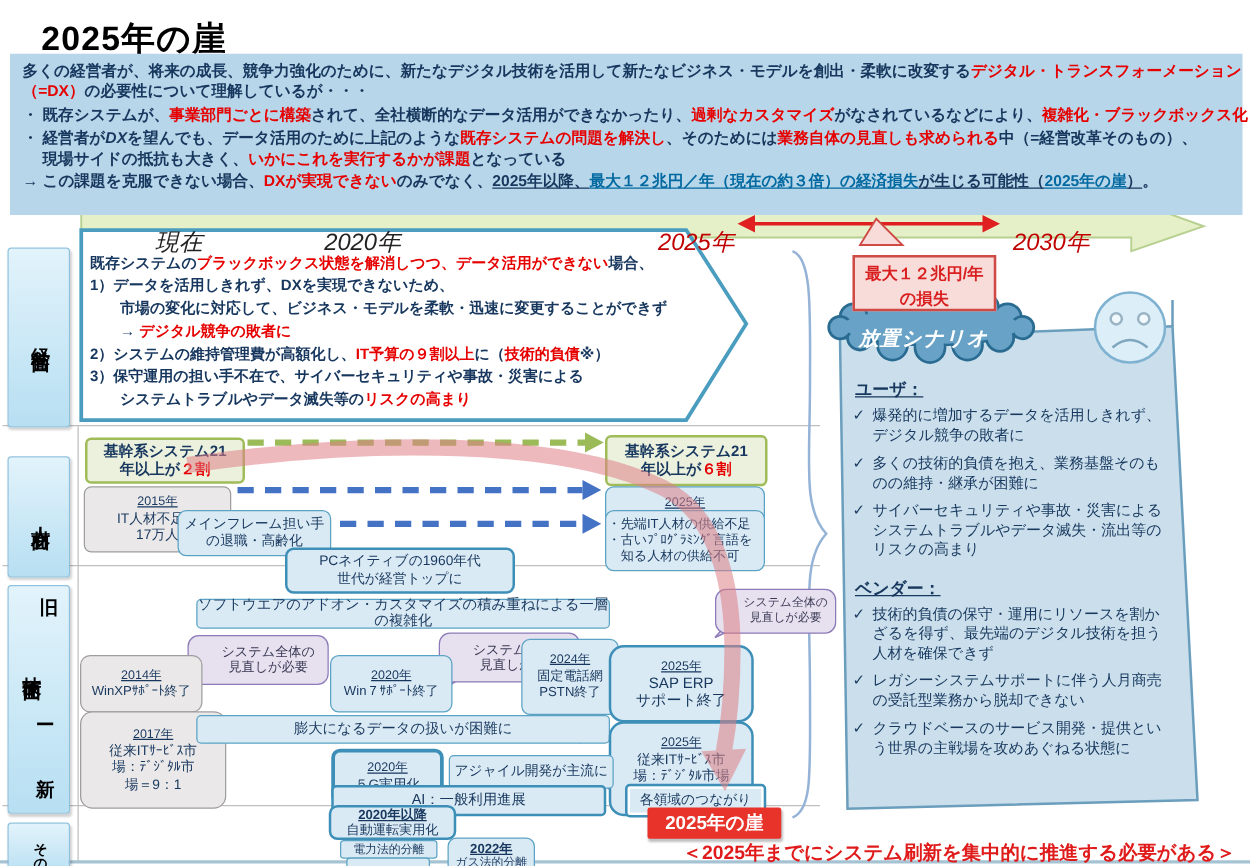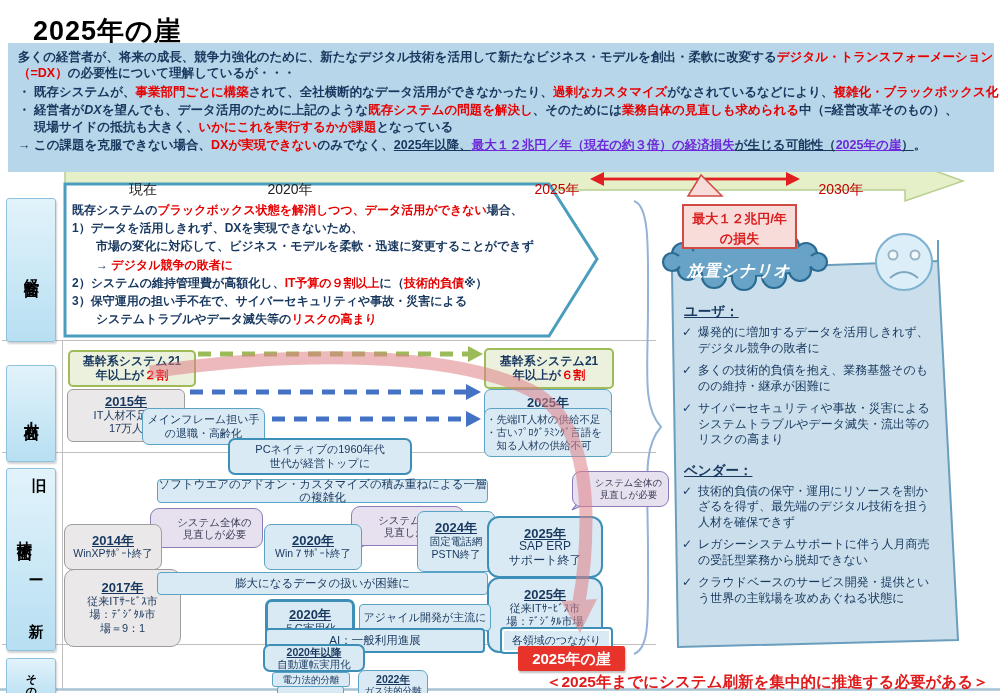--- a/index.html
+++ b/index.html
@@ -7,36 +7,36 @@
        font-family:"Liberation Sans","DejaVu Sans",sans-serif;color:#17375e;overflow:hidden;}
   .abs{position:absolute;box-sizing:border-box;}
   
   #page-title{left:33px;top:1px;font-size:27px;font-weight:800;color:#000;letter-spacing:1px;}
   #header{left:8px;top:31px;width:986px;height:129px;background:#b7d6e9;padding:6px 10px 4px 10px;
           font-size:12.5px;line-height:16.4px;font-weight:600;color:#17375e;}
   #header .ln{white-space:nowrap;}
   #header .g{margin-top:2px;}
   .red{color:#e60000;font-weight:700;}
   .u{text-decoration:underline;}
-  .redu{color:#6d28d9;font-weight:700;text-decoration:underline;}
+  .redu{color:#0369a1;font-weight:700;text-decoration:underline;}
   .it{font-style:italic;}
   
-  .tl-label{top:169px;width:80px;text-align:center;font-size:14px;color:#222;}
+  .tl-label{top:169px;width:80px;text-align:center;font-size:19px;color:#222;font-style:italic;}
   .tl-label.redyr{color:#c00000;}
   
   .side{left:6px;width:50px;background:linear-gradient(180deg,#e2f3fb 0%,#b7dff2 100%);
         border:1.5px solid #8ec1dd;border-radius:3px;box-shadow:1px 2px 2px rgba(0,0,0,.18);
         display:flex;align-items:center;justify-content:center;font-weight:700;font-size:15px;color:#000;}
   .vtext{writing-mode:vertical-rl;text-orientation:upright;letter-spacing:3px;}
   #side-tech{flex-direction:column;justify-content:space-between;padding:8px 0;}
   
   .tbox{position:absolute;box-sizing:border-box;text-align:center;font-size:11px;line-height:13.5px;
         display:flex;flex-direction:column;justify-content:center;color:#17375e;}
   .pre{white-space:pre-line;}
-  .year{font-weight:700;text-decoration:underline;font-size:13px;}
+  .year{font-weight:400;text-decoration:underline;font-size:10px;}
   .blue{background:#daeaf4;border:1.8px solid #5ba3c4;border-radius:7px;}
   .thick{border-width:2.5px;border-color:#3d8fb8;}
   .gray{background:#eae8e8;border:1.8px solid #9e9e9e;border-radius:8px;}
   .green{background:#ecf1de;border:2px solid #9fbc59;border-radius:5px;font-weight:700;font-size:12px;}
   .purple{background:#e6e0ef;border:1.5px solid #8d7ab8;border-radius:9px;font-size:10.5px;line-height:12px;color:#3a3a55;padding-left:16px;}
   .bar{background:#daeaf4;border:1.5px solid #5ba3c4;border-radius:4px;font-size:11.5px;}
   
   #mgmt-text{left:72px;top:189px;width:492px;font-size:12px;line-height:18.2px;font-weight:600;}
   #mgmt-foot{left:70px;top:319px;width:480px;font-size:8.5px;color:#444;font-weight:400;}
   

